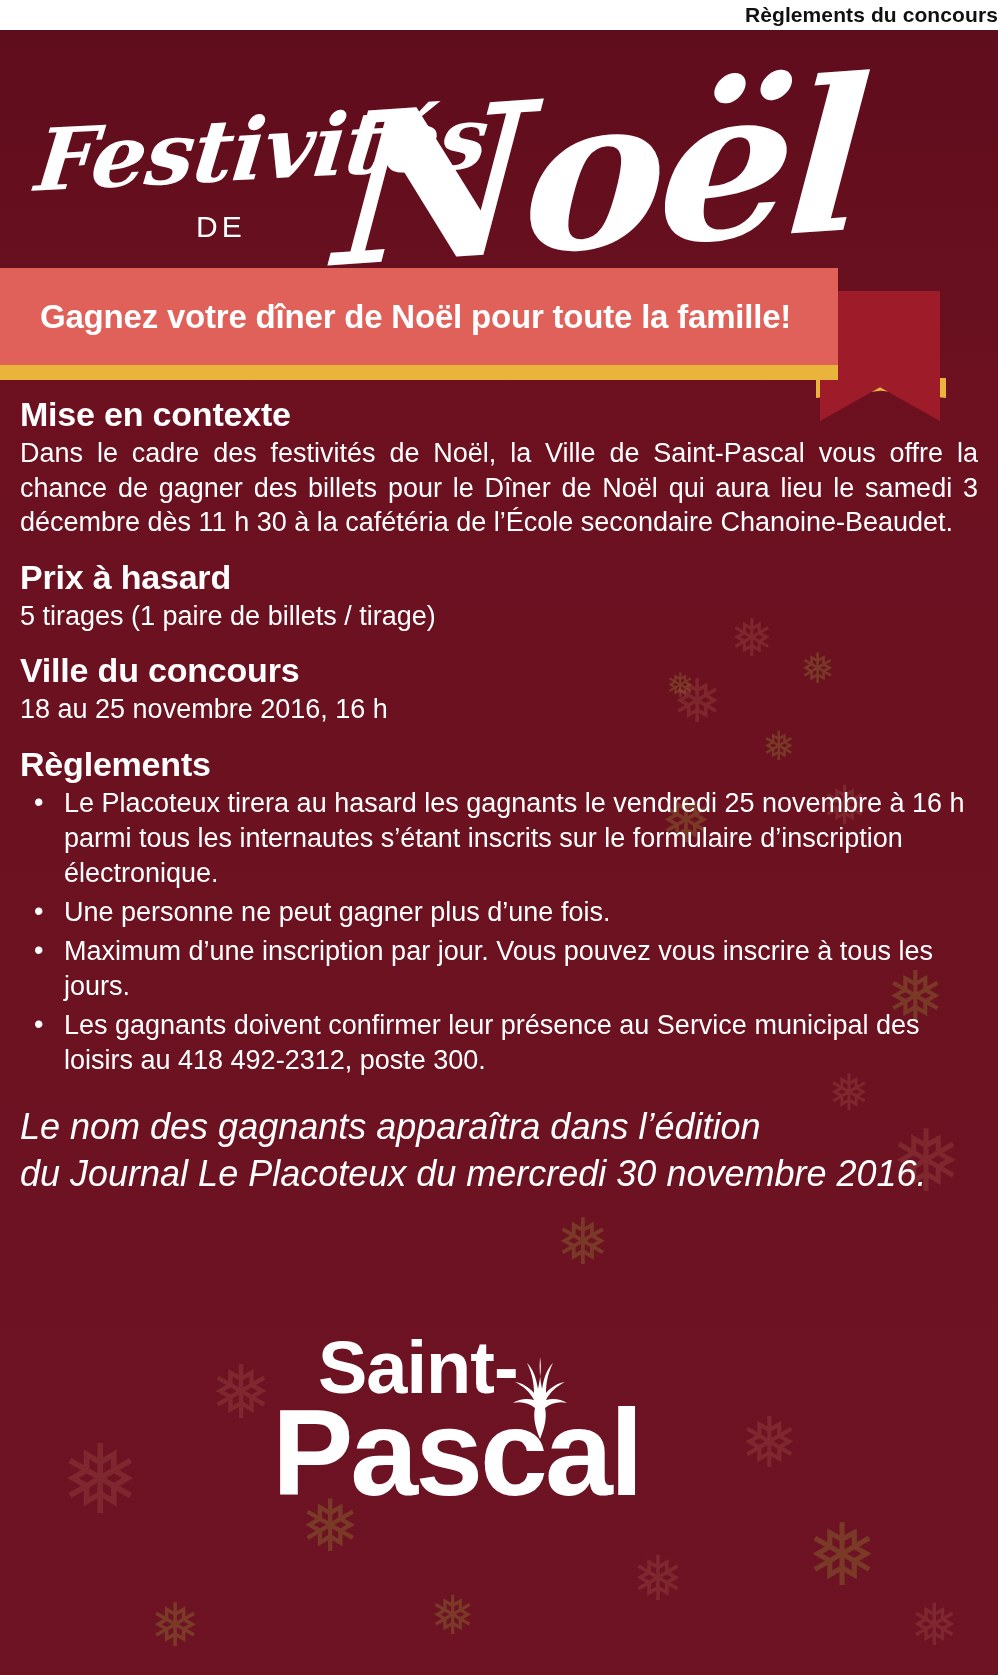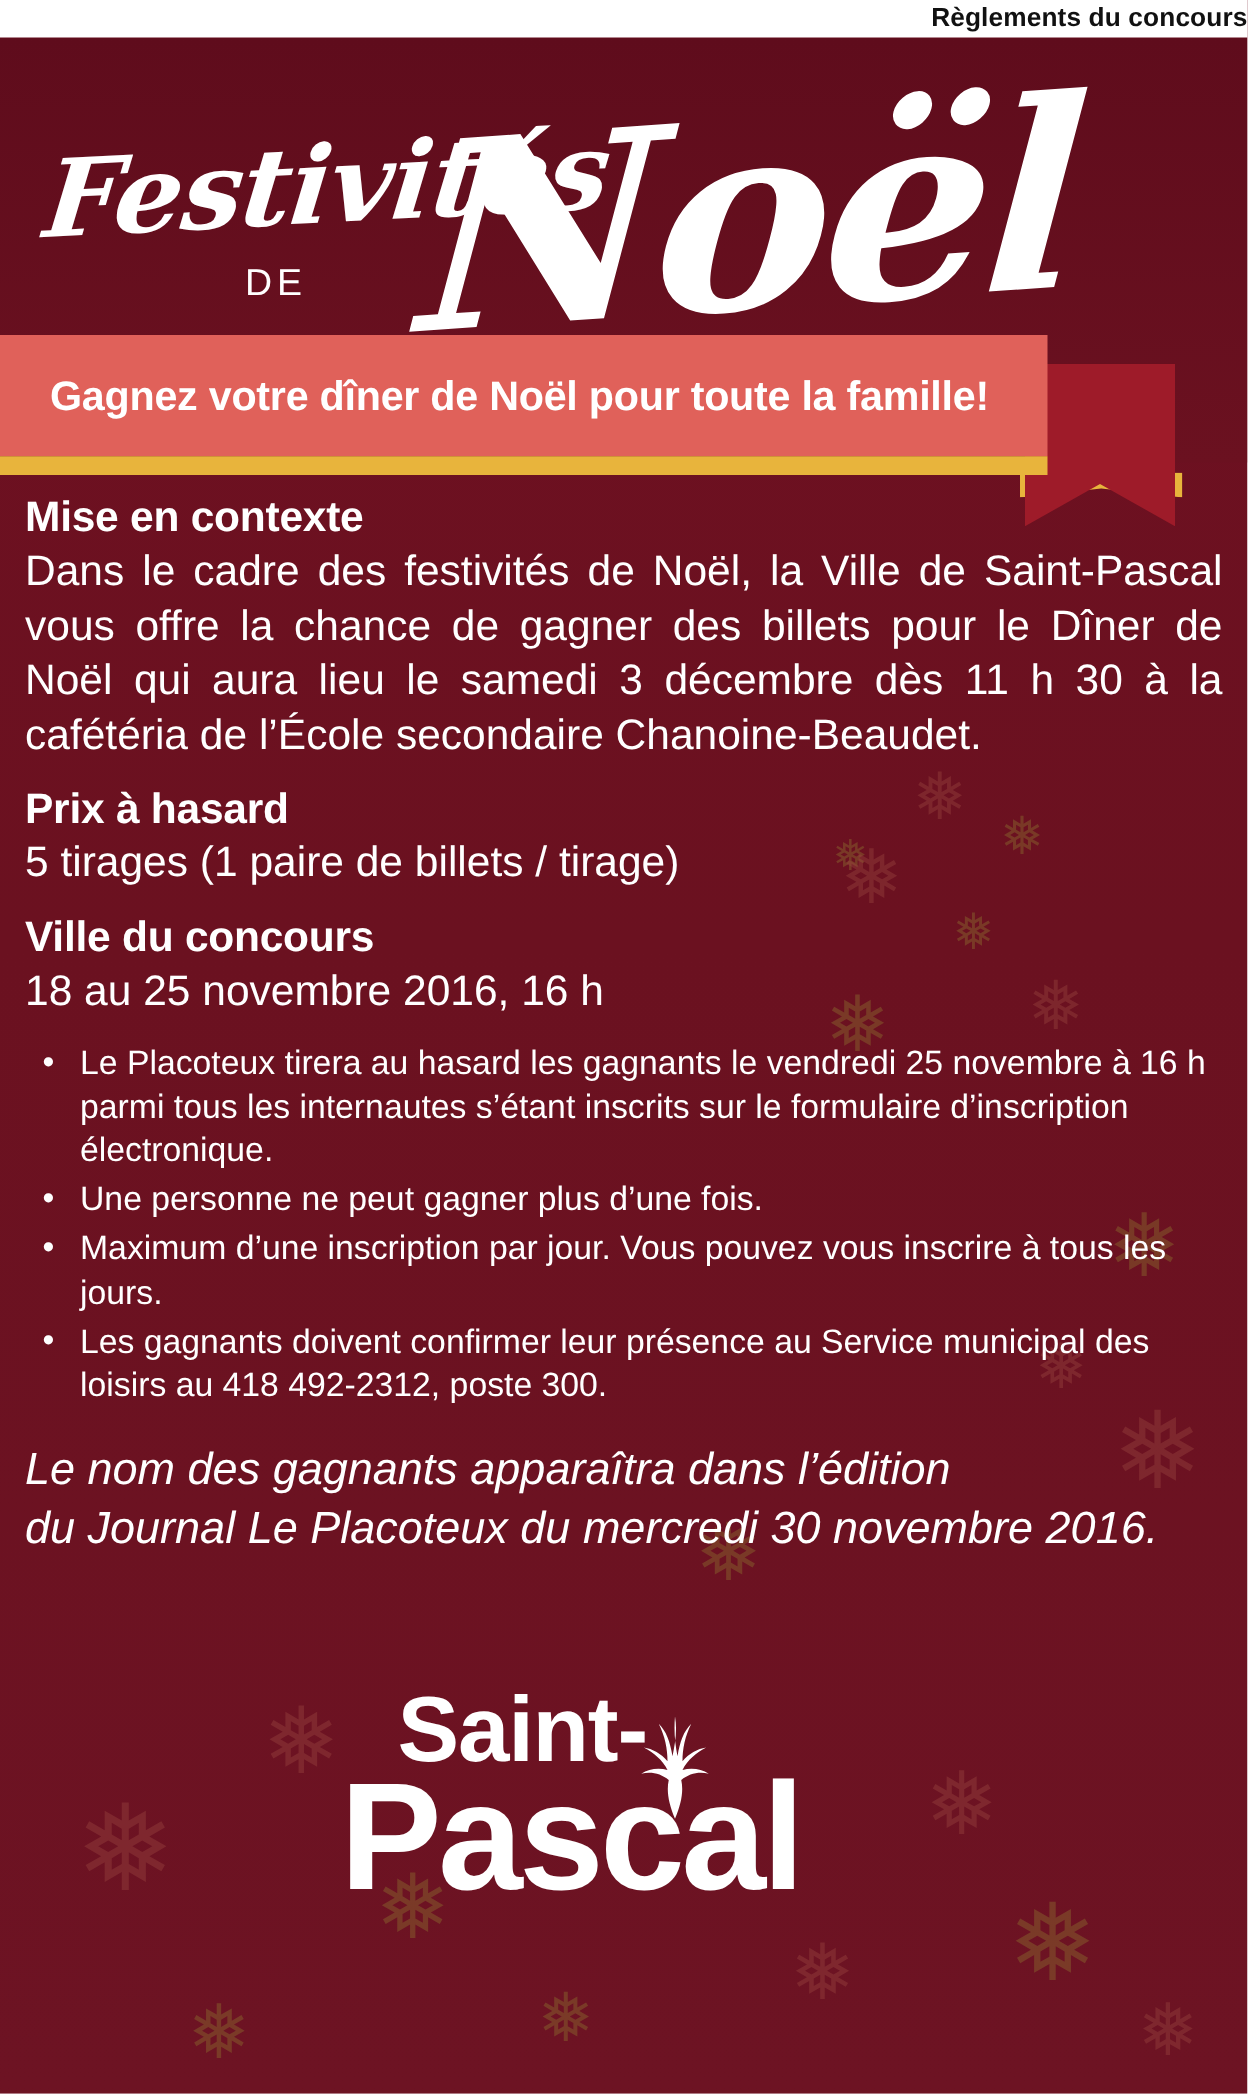--- a/index.html
+++ b/index.html
@@ -164,21 +164,21 @@
   .sec {
     margin-bottom: 18px;
   }
   .sec h2 {
     font-size: 34px;
     font-weight: bold;
     margin: 0 0 2px 0;
     letter-spacing: -0.2px;
   }
   .sec p {
-    font-size: 34px;
+    font-size: 27px;
     line-height: 1.28;
     margin: 0;
   }
   .justify { text-align: justify; }
   ul.rules {
     margin: 2px 0 0 0;
     padding: 0 0 0 36px;
     list-style: none;
   }
   ul.rules li {
@@ -205,21 +205,20 @@
 
   
   .logo {
     position: absolute;
     left: 0;
     top: 1325px;
     width: 998px;
     height: 210px;
     z-index: 25;
     color: #ffffff;
-    margin-top: 16px;
   }
   .logo-saint {
     position: absolute;
     left: 318px;
     top: 0px;
     font-size: 74px;
     font-weight: bold;
     letter-spacing: -1px;
   }
   .logo-pascal {
@@ -296,20 +295,21 @@
       <h2>Prix à hasard</h2>
       <p>5 tirages (1 paire de billets / tirage)</p>
     </div>
 
     <div class="sec">
       <h2>Ville du concours</h2>
       <p>18 au 25 novembre 2016, 16 h</p>
     </div>
 
     <div class="sec">
+      <h2>Règlements</h2>
       <ul class="rules">
         <li>Le Placoteux tirera au hasard les gagnants le vendredi 25 novembre à 16 h parmi tous les internautes s’étant inscrits sur le formulaire d’inscription électronique.</li>
         <li>Une personne ne peut gagner plus d’une fois.</li>
         <li>Maximum d’une inscription par jour. Vous pouvez vous inscrire à tous les jours.</li>
         <li>Les gagnants doivent confirmer leur présence au Service municipal des loisirs au 418 492-2312, poste 300.</li>
       </ul>
     </div>
 
     <div class="closing">
       <div>Le nom des gagnants apparaîtra dans l’édition</div>

